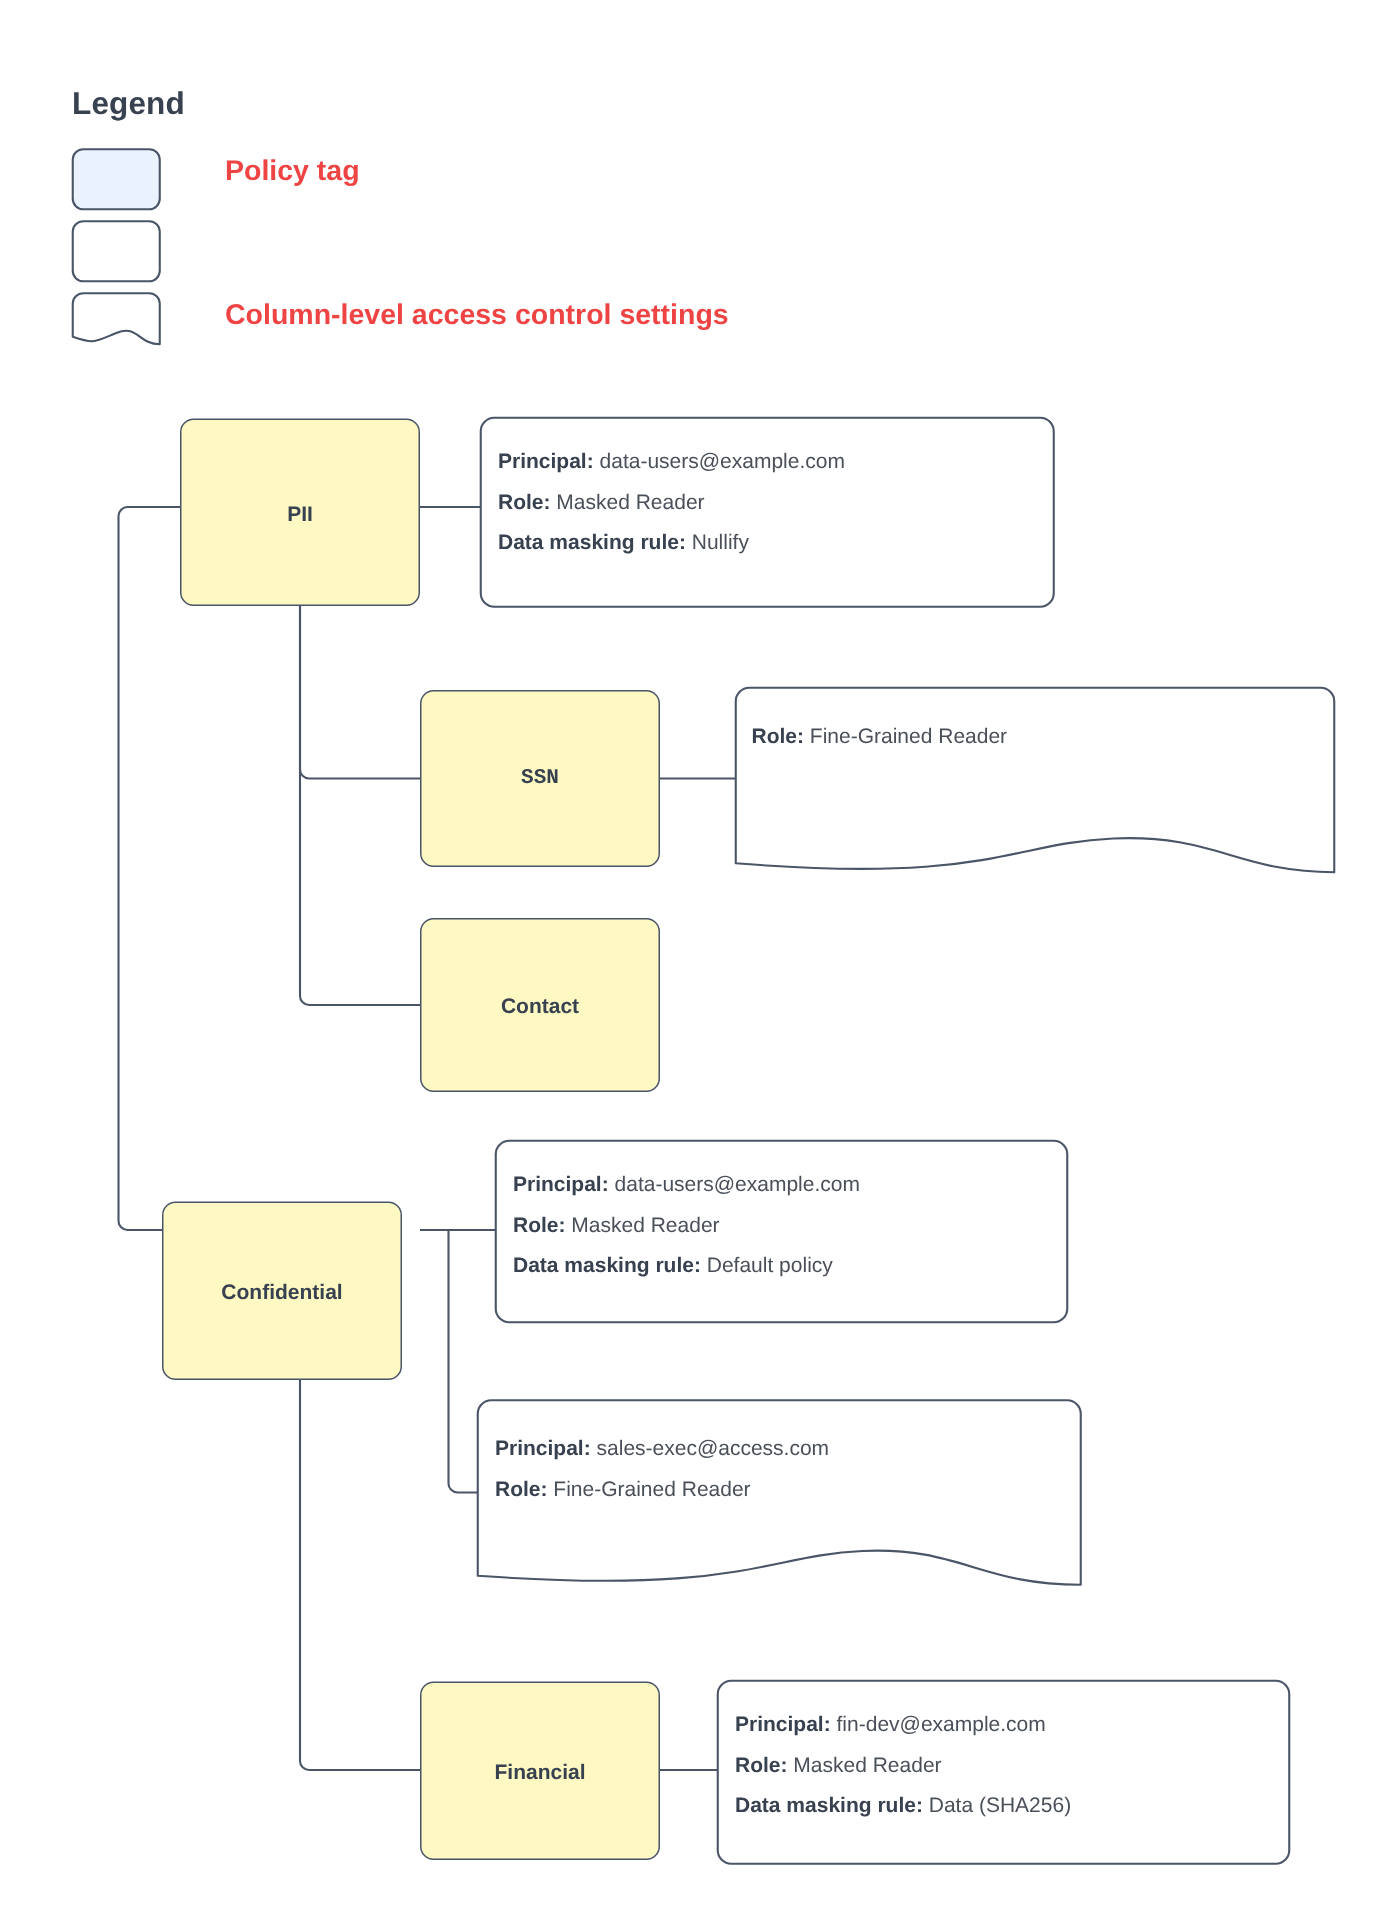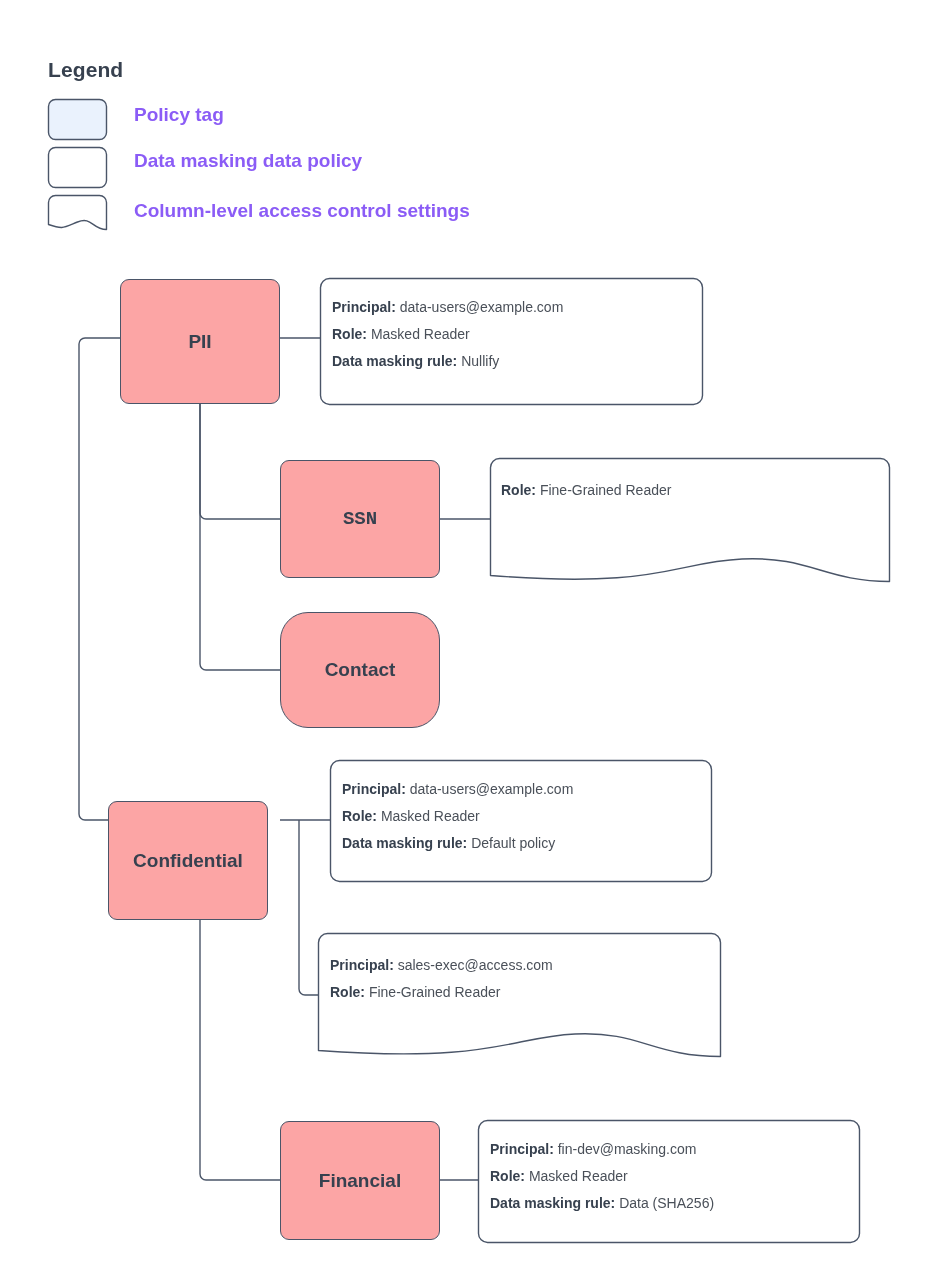--- a/index.html
+++ b/index.html
@@ -36,38 +36,39 @@
     top: 58px;
     font-size: 21px;
     font-weight: bold;
     letter-spacing: 0.1px;
     color: #37414f;
   }
   .legend-label {
     position: absolute;
     font-size: 19px;
     font-weight: bold;
-    color: #8b5cf6;
+    color: #ef4444;
     white-space: nowrap;
+    margin-left: 16px;
   }
   .legend-label.l0 { left: 134px; top: 104px; }
   .legend-label.l1 { left: 134px; top: 150px; }
   .legend-label.l2 { left: 134px; top: 200px; }
 
   
   .node {
     position: absolute;
     box-sizing: border-box;
-    background: #fca5a5;
+    background: #fef9c3;
     border: 1.4px solid #4a5568;
     border-radius: 9px;
     display: flex;
     align-items: center;
     justify-content: center;
-    font-size: 19px;
+    font-size: 14px;
     font-weight: bold;
     color: #37414f;
     text-align: left;
   }
 
   
   .callout-text {
     position: absolute;
     font-size: 14px;
     line-height: 27px;
@@ -91,21 +92,20 @@
     <rect x="48.5" y="99.5" width="58" height="40" rx="7" ry="7" fill="#eaf2fd" stroke="#4a5568" stroke-width="1.4"></rect>
 
     <rect x="48.5" y="147.5" width="58" height="40" rx="7" ry="7" fill="#ffffff" stroke="#4a5568" stroke-width="1.4"></rect>
 
     <path d="M 55.5 195.5 L 99.5 195.5 A 7 7 0 0 1 106.5 202.5 L 106.5 229.5
              C 92 229.5 92 216 77.5 222 C 63 228 63 229.5 48.5 224.5
              L 48.5 202.5 A 7 7 0 0 1 55.5 195.5 Z" fill="#ffffff" stroke="#4a5568" stroke-width="1.4" stroke-linejoin="round"></path>
   </svg>
 
   <div class="legend-label l0">Policy tag</div>
-  <div class="legend-label l1">Data masking data policy</div>
   <div class="legend-label l2">Column-level access control settings</div>
 
   <svg class="svg-layer" viewBox="0 0 930 1280">
     <g fill="none" stroke="#4a5568" stroke-width="1.4" stroke-linejoin="round" stroke-linecap="butt">
 
       <path d="M 120 338 L 85 338 A 6 6 0 0 0 79 344 L 79 814 A 6 6 0 0 0 85 820 L 120 820"></path>
 
       <path d="M 200 404 L 200 513 A 6 6 0 0 0 206 519 L 280 519"></path>
 
       <path d="M 200 404 L 200 664 A 6 6 0 0 0 206 670 L 280 670"></path>
@@ -142,21 +142,21 @@
   </svg>
 
   <div class="node" style="left:120px; top:279px; width:160px; height:125px;">
     <span>PII</span>
   </div>
 
   <div class="node" style="left:280px; top:460px; width:160px; height:118px;font-family:Liberation Mono, monospace;">
     <span>SSN</span>
   </div>
 
-  <div class="node" style="left:280px; top:612px; width:160px; height:116px;border-radius:28px;">
+  <div class="node" style="left:280px; top:612px; width:160px; height:116px;">
     <span>Contact</span>
   </div>
 
   <div class="node" style="left:108px; top:761px; width:160px; height:119px;margin-top:40px;">
     <span>Confidential</span>
   </div>
 
   <div class="node" style="left:280px; top:1121px; width:160px; height:119px;">
     <span>Financial</span>
   </div>
@@ -205,21 +205,21 @@
     </div>
     <div>
       <b>Role:</b>
       <span>Fine-Grained Reader</span>
     </div>
   </div>
 
   <div class="callout-text" style="left:490px; top:1136px;">
     <div>
       <b>Principal:</b>
-      <span>fin-dev@masking.com</span>
+      <span>fin-dev@example.com</span>
     </div>
     <div>
       <b>Role:</b>
       <span>Masked Reader</span>
     </div>
     <div>
       <b>Data masking rule:</b>
       <span>Data (SHA256)</span>
     </div>
   </div>

